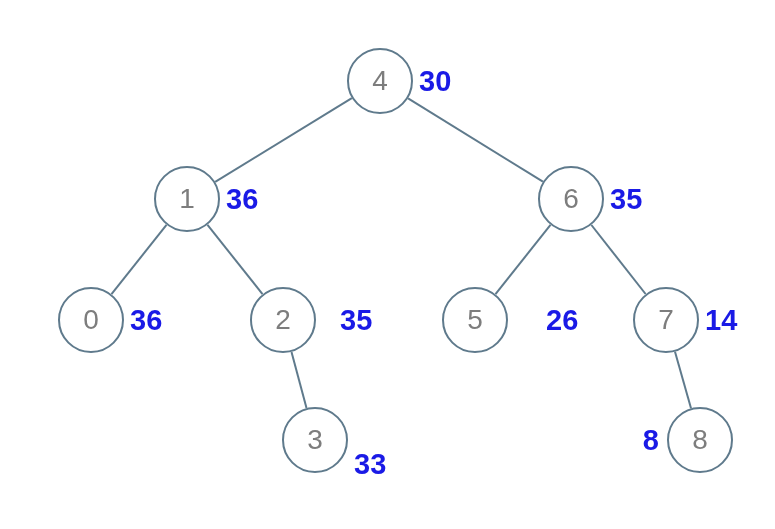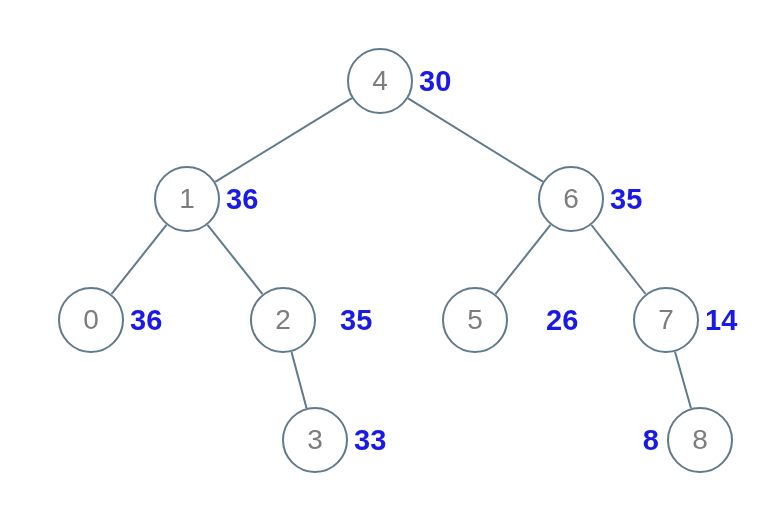--- a/index.html
+++ b/index.html
@@ -93,19 +93,19 @@
         <span class="node-number">5</span>
       </div>
       <div class="node-value" style="top: 320px; left: 514px; margin-left: 32px;">26</div>
       <div class="tree-node" style="left: 633px; top: 287px; width: 66px; height: 66px;">
         <span class="node-number">7</span>
       </div>
       <div class="node-value" style="top: 320px; left: 705px;">14</div>
       <div class="tree-node" style="left: 282px; top: 407px; width: 66px; height: 66px;">
         <span class="node-number">3</span>
       </div>
-      <div class="node-value" style="top: 440px; left: 354px;">33</div>
+      <div class="node-value" style="top: 464px; left: 354px;">33</div>
       <div class="tree-node" style="left: 667px; top: 407px; width: 66px; height: 66px;">
         <span class="node-number">8</span>
       </div>
       <div class="node-value" style="top: 440px; right: 116px;">8</div>
     </div>
 </div>
 
 </body></html>

